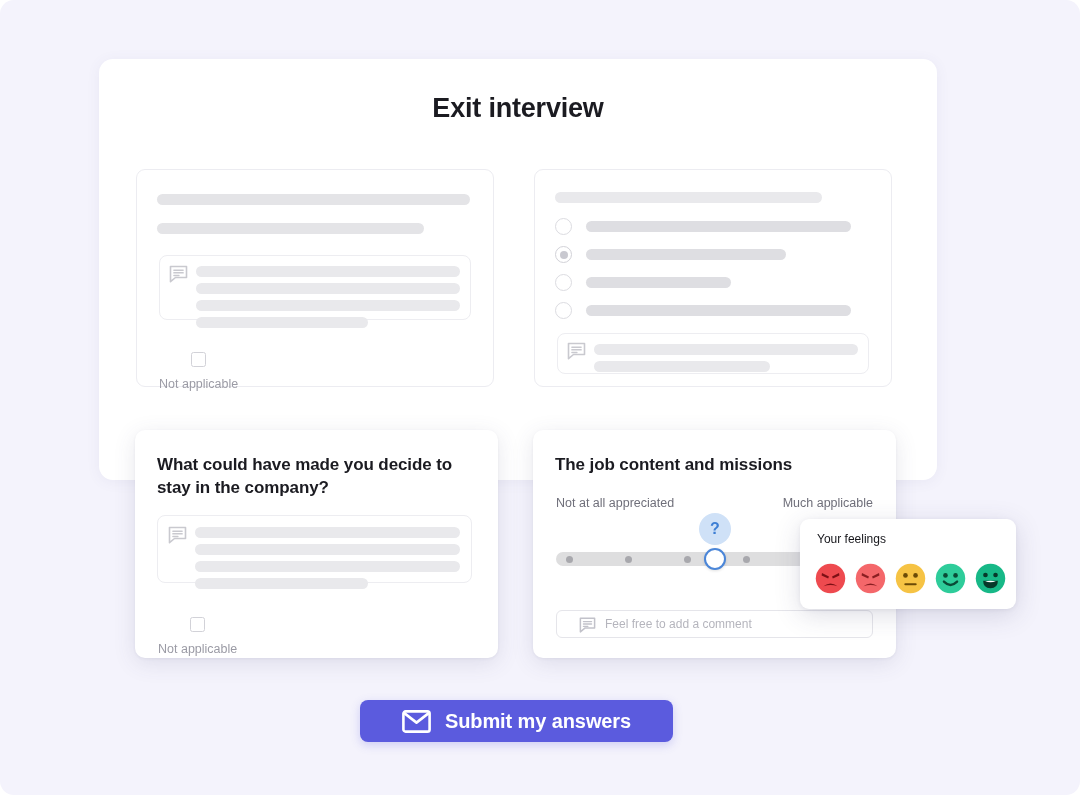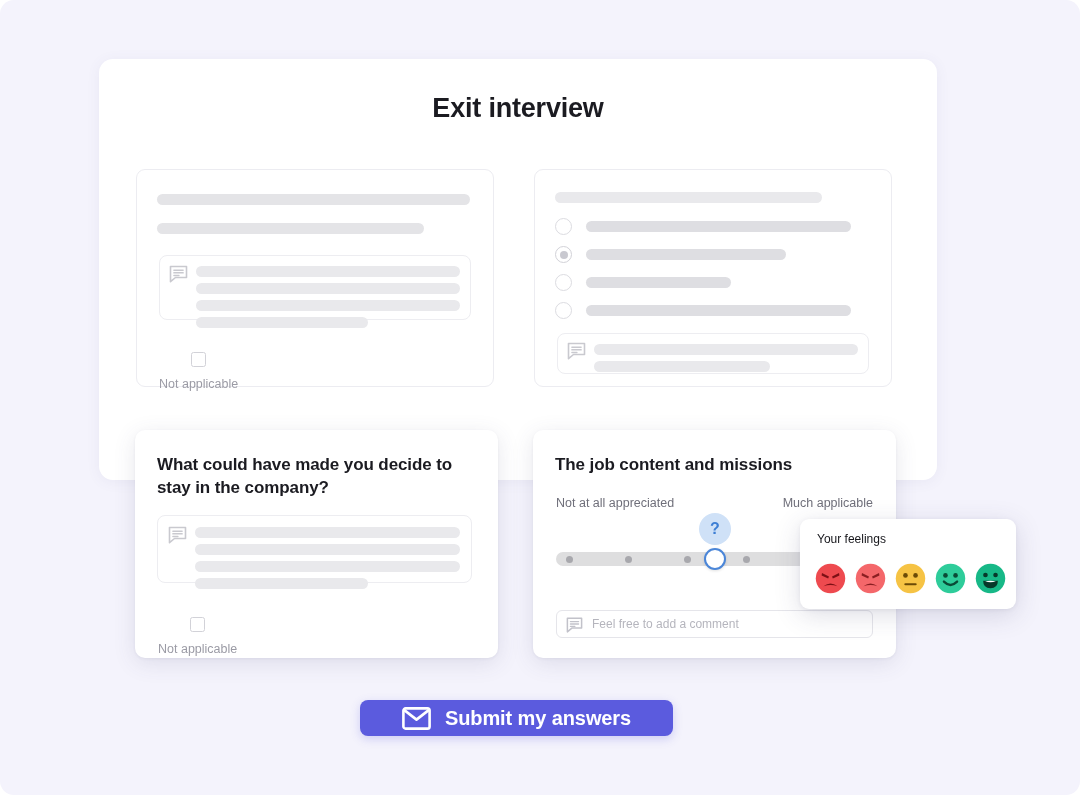--- a/index.html
+++ b/index.html
@@ -157,21 +157,21 @@
     font-size: 16px; font-weight: bold;
     color: #3c7ed4;
   }
   .comment-input {
     position: absolute;
     left: 23px; top: 180px;
     width: 317px; height: 28px;
     border: 1px solid #e5e5ea;
     border-radius: 6px;
     display: flex; align-items: center; gap: 9px;
-    padding-left: 9px;
+    padding-left: 22px;
   }
   .comment-placeholder {
     font-size: 12px;
     color: #b5b5bd;
   }
 
   
   .feelings-popup {
     position: absolute;
     left: 800px; top: 519px;
@@ -190,21 +190,21 @@
     position: absolute;
     left: 15px; top: 44px;
     display: flex; gap: 9px;
   }
   .emoji { width: 31px; height: 31px; display: block; }
 
   
   .submit-btn {
     position: absolute;
     left: 360px; top: 700px;
-    width: 313px; height: 36px;
+    width: 313px; height: 42px;
     background: #5b5bde;
     border-radius: 8px;
     display: flex; align-items: center; justify-content: center;
     gap: 14px;
     box-shadow: 0 3px 10px rgba(91, 91, 222, 0.25);
     cursor: pointer;
     border: none;
   }
   .submit-label {
     color: #ffffff;

